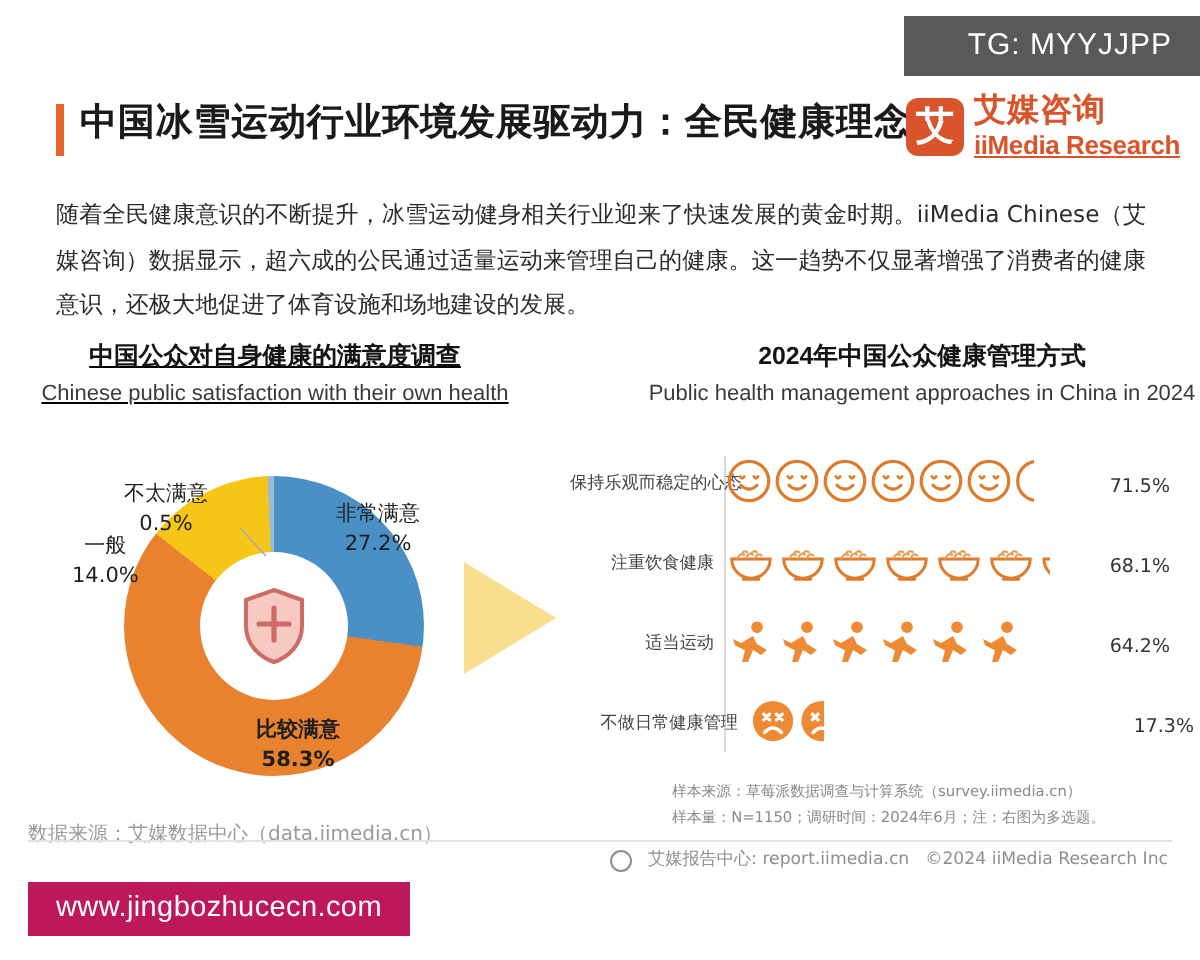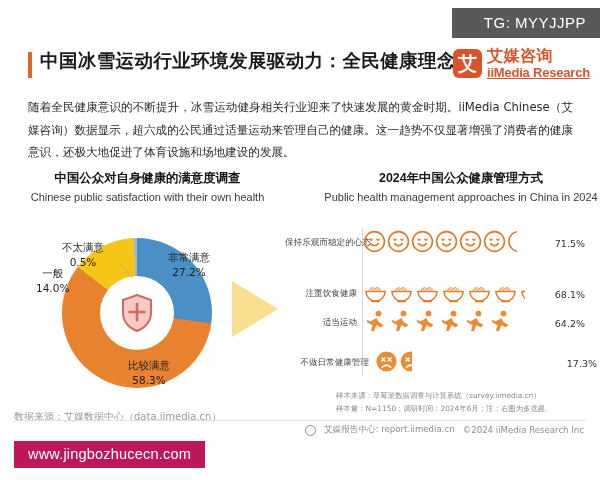--- a/index.html
+++ b/index.html
@@ -44,21 +44,21 @@
     position:absolute;left:28px;top:96px;width:545px;
     font-size:11.6px;color:#2b2b2b;line-height:1.95;
     text-align:justify;
     font-family:"DejaVu Sans",sans-serif;
   }
 
   
   .ch-title{position:absolute;text-align:center;}
   .ch-title .cn{font-size:12.4px;font-weight:bold;color:#141414;white-space:nowrap;}
   .ch-title .en{font-size:11px;color:#3a3a3a;margin-top:4px;white-space:nowrap;}
-  #title-left{left:30px;top:170px;width:235px;}
+  #title-left{left:20px;top:170px;width:235px;text-decoration:underline;}
   #title-right{left:316px;top:170px;width:290px;}
 
   
   .donut-wrap{position:absolute;left:62px;top:238px;width:150px;height:150px;}
   .donut{
     width:150px;height:150px;border-radius:50%;
     background:conic-gradient(
       #4A90C4 0deg 98deg,
       #E8822E 98deg 308deg,
       #F5C518 308deg 357.5deg,
@@ -68,21 +68,21 @@
     position:absolute;left:38px;top:38px;width:74px;height:74px;
     border-radius:50%;background:#fff;
     display:flex;align-items:center;justify-content:center;
   }
   .shield{position:relative;width:34px;height:40px;}
   .shield svg{display:block;}
 
   .pie-lbl{position:absolute;font-size:10.5px;color:#1f1f1f;white-space:nowrap;
     font-family:"DejaVu Sans",sans-serif;line-height:1.45;text-align:center;}
   #lbl-a{left:168px;top:250px;}
-  #lbl-b{left:128px;top:358px;}
+  #lbl-b{left:128px;top:358px;font-weight:bold;}
   #lbl-c{left:36px;top:266px;}
   #lbl-d{left:62px;top:240px;}
   .leader{position:absolute;left:119px;top:263px;width:22px;height:18px;}
 
   
   .arrow{
     position:absolute;left:232px;top:281px;
     width:0;height:0;
     border-top:28px solid transparent;
     border-bottom:28px solid transparent;
@@ -241,21 +241,21 @@
               <path d="M14.5 9.6 q1.1 2 2.2 0" stroke="#E07B2C" stroke-width="1.5" fill="none" stroke-linecap="round"></path>
               <path d="M7.8 14.2 q4.2 4.2 8.4 0" stroke="#E07B2C" stroke-width="1.6" fill="none" stroke-linecap="round"></path>
             </svg></span>
         <span class="icon-u"><svg width="10" height="23" viewBox="0 0 10 24">
               <circle cx="12" cy="12" r="10.3" fill="none" stroke="#E07B2C" stroke-width="1.7"></circle>
             </svg></span>
       </div>
       <div class="p-val">71.5%</div>
     </div>
 
-    <div class="p-row" style="top:51px;">
+    <div class="p-row" style="top:40px;">
       <div class="p-label">注重饮食健康</div>
       <div class="p-icons">
         <span class="icon-u"><svg width="25" height="23" viewBox="0 0 26 24">
               <path d="M3 11 h20 a10 10 0 0 1 -20 0 z" fill="none" stroke="#E07B2C" stroke-width="1.6"></path>
               <path d="M6 10.5 q1.4-3 3.4-1.6 M10.5 10.5 q1.4-3.4 3.4-1.8 M15 10.5 q1.4-3 3.4-1.4 M8 8.6 q1.2-2.4 3-1.2 M13 8.4 q1.3-2.4 3-1" fill="none" stroke="#E8A15C" stroke-width="1.2" stroke-linecap="round"></path>
               <path d="M9 21.5 h8" stroke="#E07B2C" stroke-width="1.5" stroke-linecap="round"></path>
             </svg></span>
         <span class="icon-u"><svg width="25" height="23" viewBox="0 0 26 24">
               <path d="M3 11 h20 a10 10 0 0 1 -20 0 z" fill="none" stroke="#E07B2C" stroke-width="1.6"></path>
               <path d="M6 10.5 q1.4-3 3.4-1.6 M10.5 10.5 q1.4-3.4 3.4-1.8 M15 10.5 q1.4-3 3.4-1.4 M8 8.6 q1.2-2.4 3-1.2 M13 8.4 q1.3-2.4 3-1" fill="none" stroke="#E8A15C" stroke-width="1.2" stroke-linecap="round"></path>

